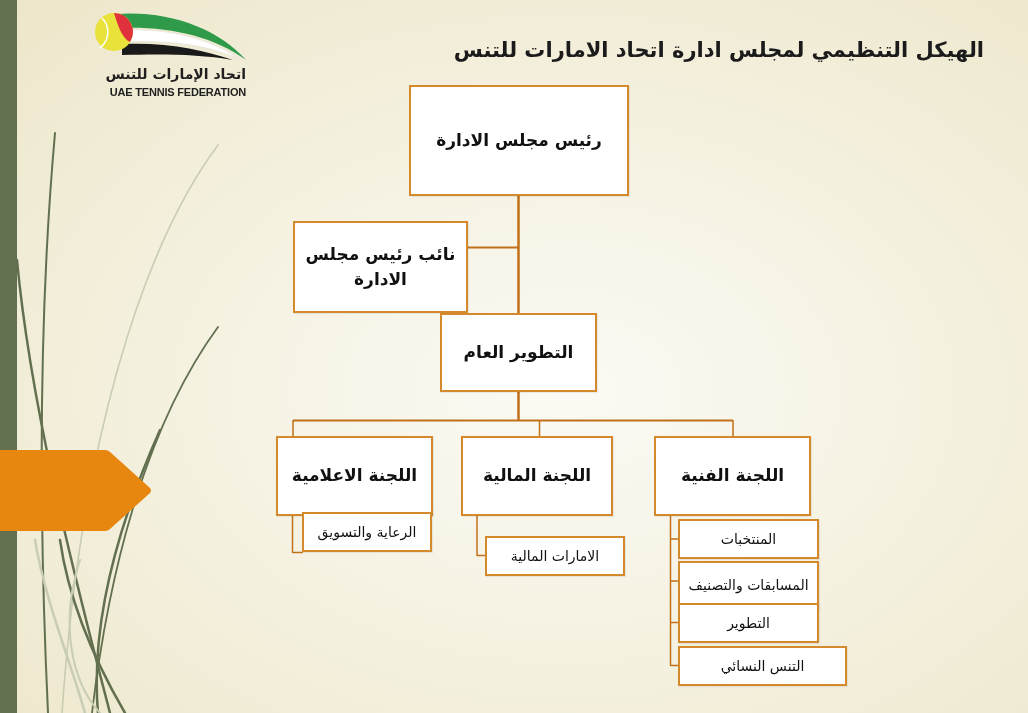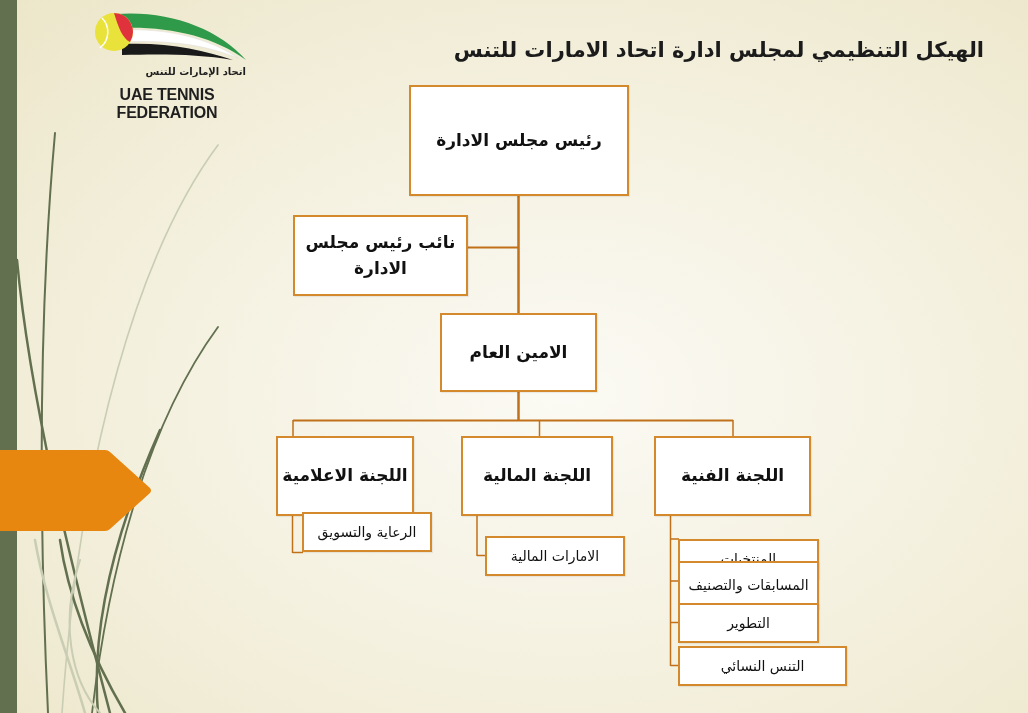--- a/index.html
+++ b/index.html
@@ -5,22 +5,22 @@
   html, body { margin:0; padding:0; }
   body {
     width:1028px; height:713px; position:relative; overflow:hidden;
     background: radial-gradient(ellipse at 55% 55%, #fbfaf4 0%, #f5f2e2 45%, #ece6c9 100%);
     font-family: "DejaVu Sans", sans-serif;
   }
   .side-bar { position:absolute; left:0; top:0; width:17px; height:713px; background:#62704f; }
   .deco { position:absolute; left:0; top:0; width:1028px; height:713px; pointer-events:none; }
   .arrow-tab { position:absolute; left:0; top:450px; width:152px; height:81px; }
   .logo { position:absolute; left:88px; top:8px; width:162px; height:95px; }
-  .logo-ar { position:absolute; left:88px; top:66px; width:158px; text-align:right; font-size:10px; font-weight:bold; color:#1f1f1f; direction:rtl; font-family:"DejaVu Sans", sans-serif; }
-  .logo-en { position:absolute; left:88px; top:86px; width:158px; text-align:center; font-size:16px; font-weight:bold; color:#1f1f1f; letter-spacing:-0.2px; font-family:"Liberation Sans", sans-serif; }
+  .logo-ar { position:absolute; left:88px; top:66px; width:158px; text-align:right; font-size:14px; font-weight:bold; color:#1f1f1f; direction:rtl; font-family:"DejaVu Sans", sans-serif; }
+  .logo-en { position:absolute; left:88px; top:86px; width:158px; text-align:right; font-size:11px; font-weight:bold; color:#1f1f1f; letter-spacing:-0.2px; font-family:"Liberation Sans", sans-serif; }
   .title { position:absolute; right:44px; top:38px; direction:rtl; font-size:21px; font-weight:bold; color:#1b1b1b; white-space:nowrap; font-family:"DejaVu Sans", sans-serif; letter-spacing:-0.5px; }
   .lines { position:absolute; left:0; top:0; width:1028px; height:713px; pointer-events:none; }
   .box {
     position:absolute; background:#ffffff; border:2px solid #d48a2c; box-sizing:border-box;
     display:flex; align-items:center; justify-content:center; text-align:center;
     direction:rtl; color:#111; font-weight:bold; font-size:17px; line-height:1.5;
     box-shadow: 1px 1px 1px rgba(0,0,0,0.06);
   }
   .box.small { font-weight:normal; font-size:14px; border-width:2px; }
 </style>
@@ -83,28 +83,28 @@
     <line x1="670.5" y1="515" x2="670.5" y2="666" stroke-width="1.5"></line>
     <line x1="670.5" y1="539" x2="679" y2="539" stroke-width="1.5"></line>
     <line x1="670.5" y1="581" x2="679" y2="581" stroke-width="1.5"></line>
     <line x1="670.5" y1="622.5" x2="679" y2="622.5" stroke-width="1.5"></line>
     <line x1="670.5" y1="665.5" x2="679" y2="665.5" stroke-width="1.5"></line>
   </g>
 </svg>
 
 <div class="box" style="left:409px;top:85px;width:220px;height:111px;">رئيس مجلس الادارة</div>
 
-<div class="box" style="left:293px;top:215px;width:175px;height:81px;padding:0 0;">نائب رئيس مجلس الادارة</div>
+<div class="box" style="left:293px;top:221px;width:175px;height:92px;padding:0 0;">نائب رئيس مجلس الادارة</div>
 
-<div class="box" style="left:440px;top:313px;width:157px;height:79px;">الامين العام</div>
+<div class="box" style="left:440px;top:313px;width:157px;height:79px;">التطوير العام</div>
 
 <div class="box" style="left:654px;top:436px;width:157px;height:80px;">اللجنة الفنية</div>
 <div class="box" style="left:461px;top:436px;width:152px;height:80px;">اللجنة المالية</div>
-<div class="box" style="left:276px;top:436px;width:138px;height:80px;">اللجنة الاعلامية</div>
+<div class="box" style="left:276px;top:436px;width:157px;height:80px;">اللجنة الاعلامية</div>
 
-<div class="box small" style="left:678px;top:519px;width:141px;height:40px;margin-top:20px;">المنتخبات</div>
+<div class="box small" style="left:678px;top:519px;width:141px;height:40px;">المنتخبات</div>
 <div class="box small" style="left:678px;top:561px;width:141px;height:48px;">المسابقات والتصنيف</div>
 <div class="box small" style="left:678px;top:603px;width:141px;height:40px;">التطوير</div>
 <div class="box small" style="left:678px;top:646px;width:169px;height:40px;">التنس النسائي</div>
 
 <div class="box small" style="left:485px;top:536px;width:140px;height:40px;">الامارات المالية</div>
 
 <div class="box small" style="left:302px;top:512px;width:130px;height:40px;">الرعاية والتسويق</div>
 
 </body></html>

